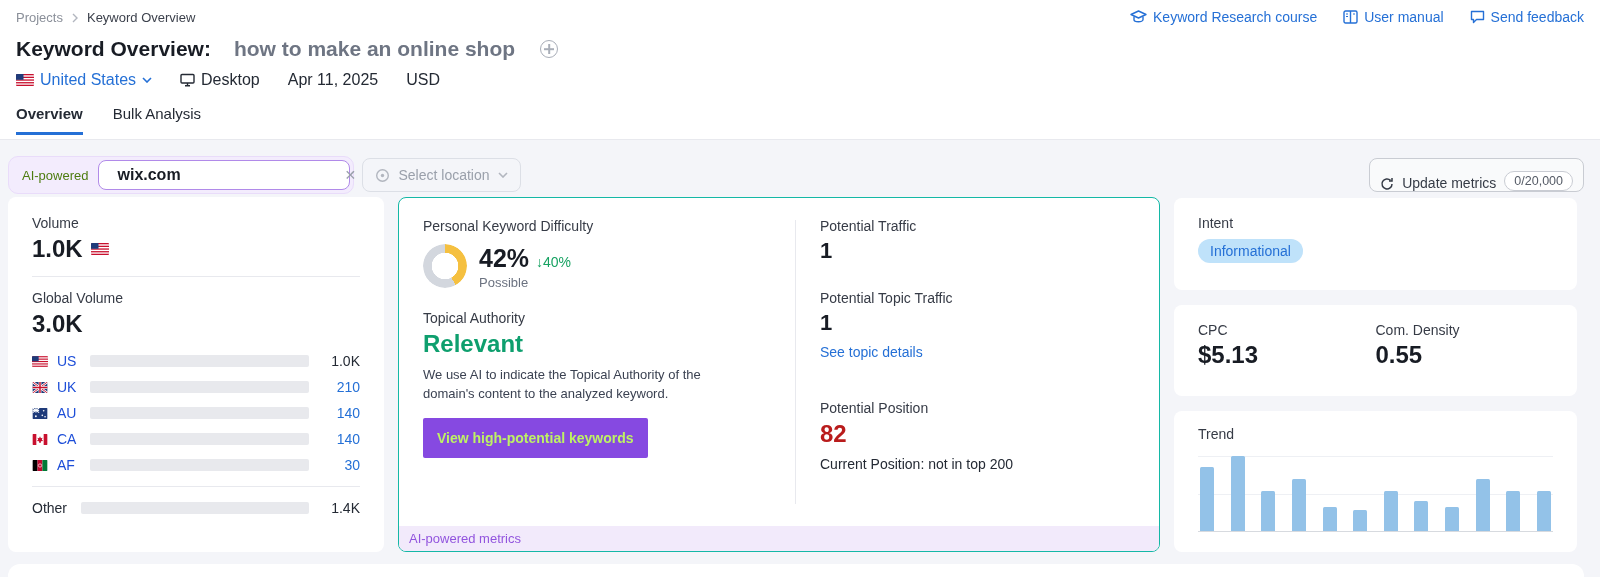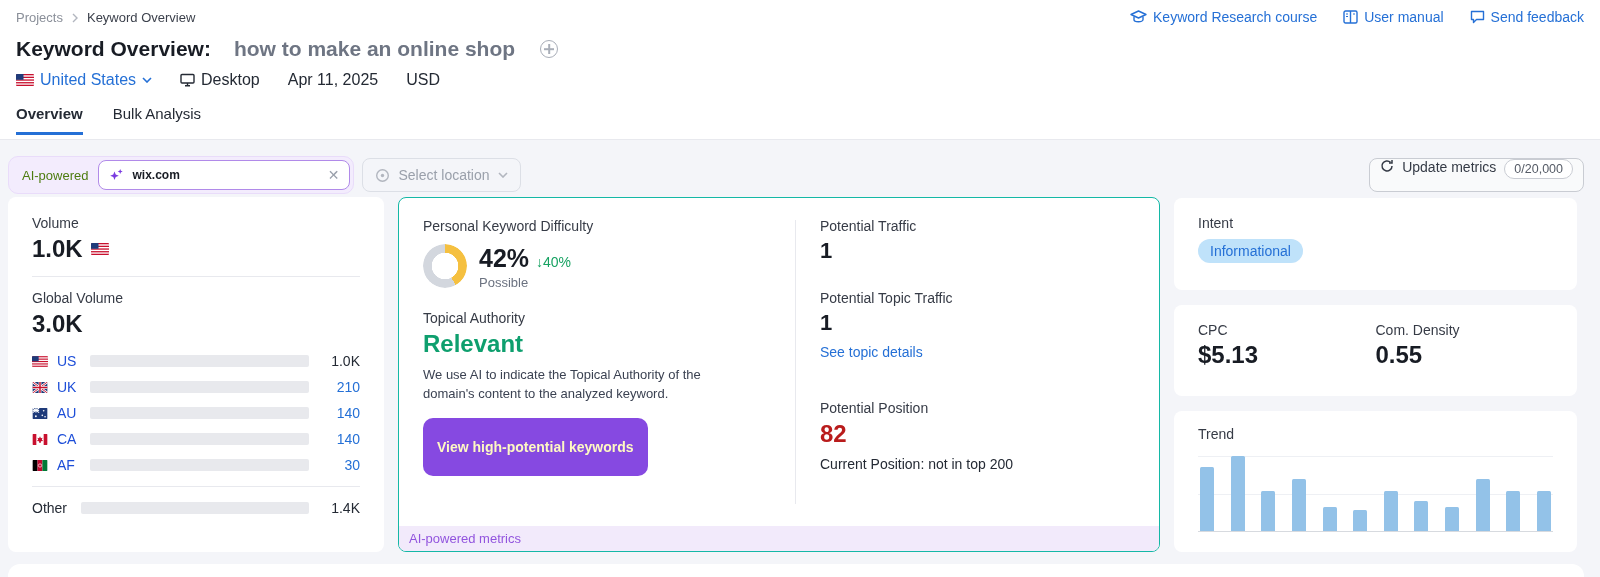--- a/index.html
+++ b/index.html
@@ -25,27 +25,27 @@
   .tabs { margin:16px 0 0 16px; display:flex; gap:30px; font-size:15px; border-bottom:0; }
   .tab { padding-bottom:10px; color:#242a34; cursor:pointer; }
   .tab.active { font-weight:700; border-bottom:3px solid #2570d6; }
   .hdr-rule { position:absolute; left:0; right:0; bottom:0; height:1px; background:#e8e9ee; }
 
   .toolbar { margin:16px 16px 0 8px; display:flex; align-items:center; justify-content:space-between; }
   .ai-wrap { background:#f3ecfd; border:1px solid #e9dcfa; border-radius:10px; padding:3px; display:flex; align-items:center; height:38px; }
   .ai-chip { color:#4d7c0f; font-size:13px; padding:0 10px; white-space:nowrap; }
   .ai-input { background:#fff; border:1px solid #b18ae9; border-radius:8px; height:30px; width:252px;
     display:flex; align-items:center; padding:0 10px; gap:8px; }
-  .ai-input input { border:0; outline:0; flex:1; font-size:12px; font-weight:600; color:#181c24;
+  .ai-input input { border:0; outline:0; flex:1; font-size:16px; font-weight:600; color:#181c24;
     font-family:"Liberation Sans", sans-serif; background:transparent; }
   .clear-x { color:#9aa0ab; font-size:14px; cursor:pointer; }
   .loc-select { margin-left:8px; height:34px; border:1px solid #dcdfe6; border-radius:8px; display:flex;
     align-items:center; gap:8px; padding:0 12px; color:#9aa0ab; font-size:14px; cursor:pointer; }
   .upd-btn { height:34px; background:#f9fafb; border:1px solid #c9ccd3; border-radius:8px; display:flex;
-    align-items:flex-start; gap:8px; padding:0 10px; font-size:14px; color:#353b46; cursor:pointer; }
+    align-items:flex-end; gap:8px; padding:0 10px; font-size:14px; color:#353b46; cursor:pointer; }
   .upd-pill { border:1px solid #c9ccd3; background:#fff; border-radius:999px; padding:2px 9px; font-size:12.5px; color:#555b66; }
 
   .cards { margin:3px 16px 0 8px; display:flex; gap:14px; align-items:center; }
   .card { background:#fff; border-radius:8px; }
   .vol-card { width:376px; height:355px; padding:18px 24px; }
   .card-label { font-size:14px; color:#363b46; }
   .big-num { font-size:24px; font-weight:700; margin-top:4px; display:flex; align-items:center; gap:8px; }
   .rule { height:1px; background:#e8e9ee; margin:13px 0; }
   .c-row { display:flex; align-items:center; gap:9px; height:26px; font-size:14px; }
   .c-code { color:#1d4ed8; width:24px; }
@@ -65,22 +65,22 @@
   .pkd-flex { display:flex; align-items:flex-start; gap:12px; margin-top:10px; }
   .donut { width:44px; height:44px; border-radius:50%;
     -webkit-mask:radial-gradient(circle, transparent 13px, #000 13.5px); mask:radial-gradient(circle, transparent 13px, #000 13.5px); }
   .pkd-pct-row { display:flex; align-items:baseline; gap:7px; }
   .pkd-pct { font-size:25px; font-weight:700; }
   .pkd-chg { font-size:14px; color:#17a262; }
   .pkd-level { font-size:13px; color:#6b7280; margin-top:2px; }
   .ta-label { margin-top:20px; }
   .ta-value { font-size:24px; font-weight:700; color:#0e9f6e; margin-top:4px; }
   .ta-desc { font-size:13px; color:#3b4252; line-height:1.45; margin-top:8px; width:330px; }
-  .cta-btn { margin-top:14px; display:inline-block; background:#8649e1; color:#fef9c3; font-size:14px; font-weight:700;
-    border:0; border-radius:10px; padding:21px 14px; cursor:pointer; font-family:"Liberation Sans", sans-serif; }
+  .cta-btn { margin-top:14px; display:inline-block; background:#8649e1; color:#bef264; font-size:14px; font-weight:700;
+    border:0; border-radius:2px; padding:12px 14px; cursor:pointer; font-family:"Liberation Sans", sans-serif; }
   .pot-val { font-size:22px; font-weight:700; margin-top:4px; }
   .pot-gap1 { margin-top:26px; }
   .pot-link { margin-top:8px; font-size:14px; color:#2570d6; cursor:pointer; }
   .pot-gap2 { margin-top:40px; }
   .pot-pos { font-size:24px; font-weight:700; color:#b91c1c; margin-top:4px; }
   .pot-cur { font-size:14px; color:#242a34; margin-top:8px; }
   .mid-footer { background:#f2eafb; border-radius:0 0 7px 7px; padding:5px 10px; font-size:13px; color:#9254de; }
 
   .right-col { width:403px; display:flex; flex-direction:column; gap:15px; }
   .intent-card { height:92px; padding:17px 24px; }

